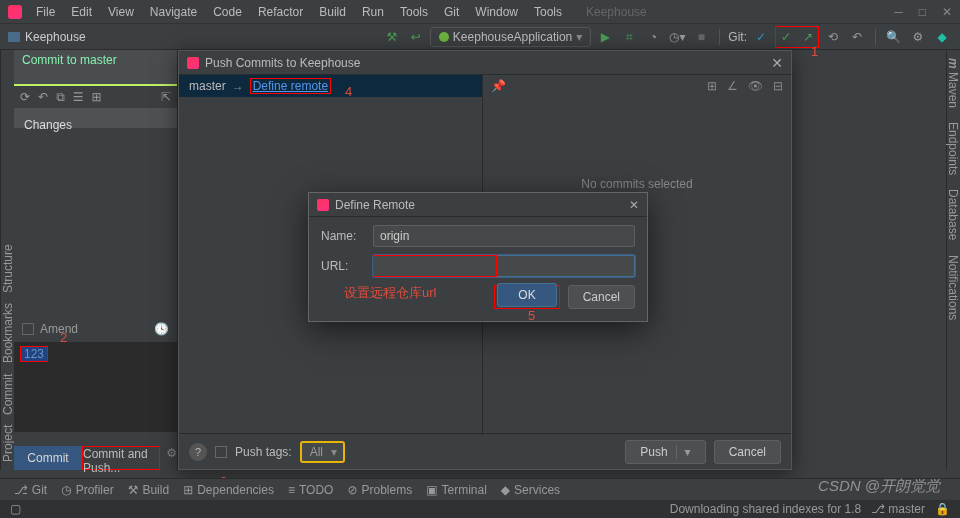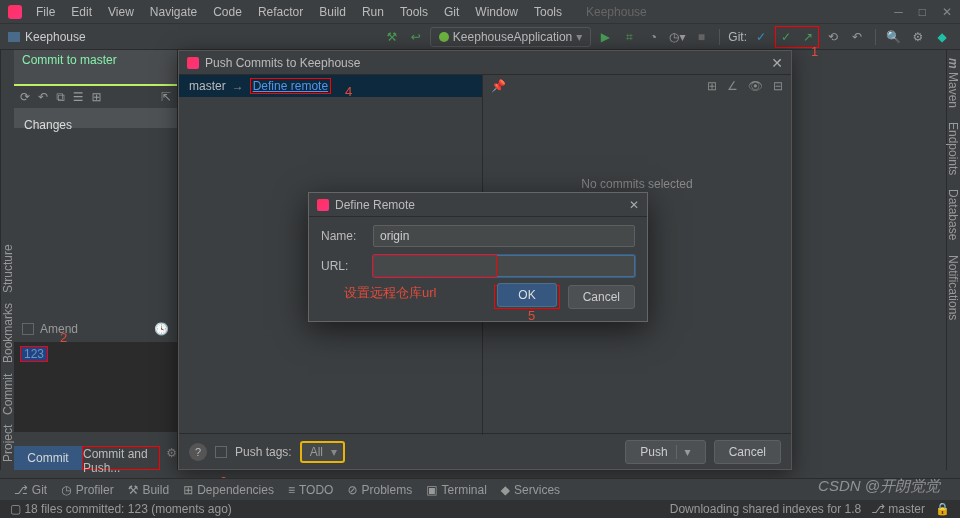--- a/index.html
+++ b/index.html
@@ -250,21 +250,20 @@
   <span class="ti">⚒ <span>Build</span></span>
   <span class="ti">⊞ <span>Dependencies</span></span>
   <span class="ti">≡ <span>TODO</span></span>
   <span class="ti">⊘ <span>Problems</span></span>
   <span class="ti">▣ <span>Terminal</span></span>
   <span class="ti">◆ <span>Services</span></span>
 </div>
 
 <div class="status-bar">
   <span>▢</span>&nbsp;
-  <span>18 files committed: 123 (moments ago)</span>
   <span class="r">
     <span>Downloading shared indexes for 1.8</span>
     <span>⎇ <span>master</span></span>
     <span>🔒</span>
   </span>
 </div>
 
 <div class="watermark">CSDN @开朗觉觉</div>
 
 </body></html>

